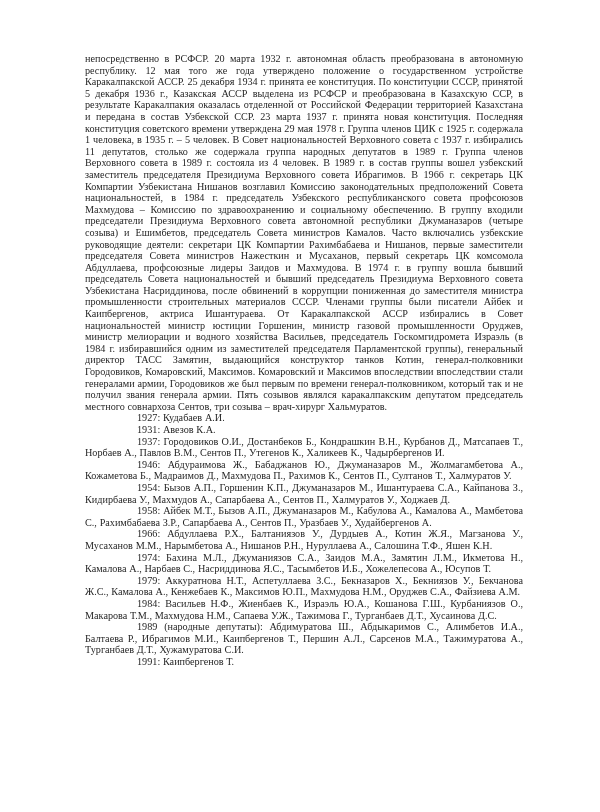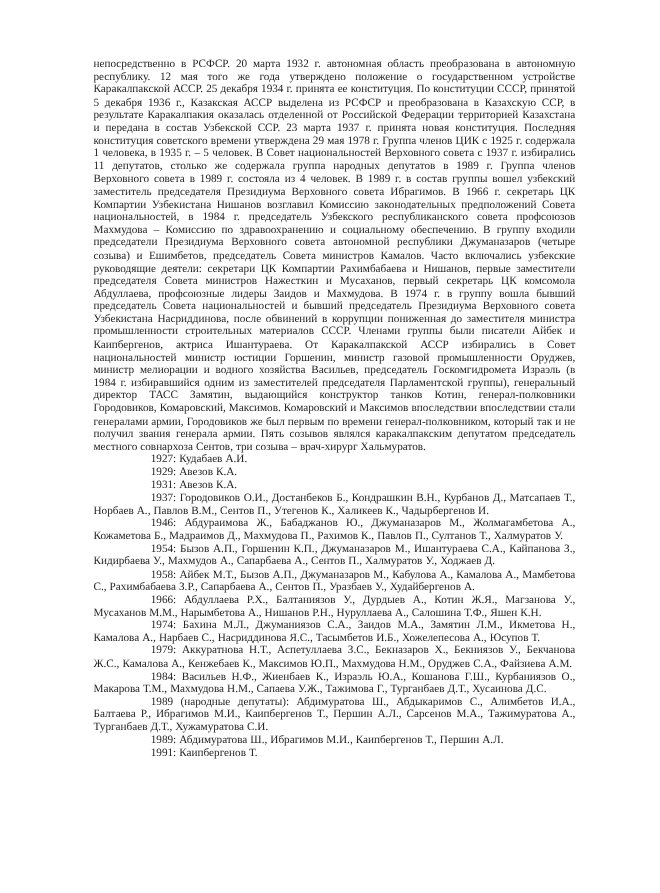--- a/index.html
+++ b/index.html
@@ -46,29 +46,27 @@
   }
 </style>
 </head>
 <body>
 
 <div class="page">
   <div class="text-column">
     <p class="para">непосредственно в РСФСР. 20 марта 1932 г. автономная область преобразована в автономную республику. 12 мая того же года утверждено положение о государственном устройстве Каракалпакской АССР. 25 декабря 1934 г. принята ее конституция. По конституции СССР, принятой 5 декабря 1936 г., Казакская АССР выделена из РСФСР и преобразована в Казахскую ССР, в результате Каракалпакия оказалась отделенной от Российской Федерации территорией Казахстана и передана в состав Узбекской ССР. 23 марта 1937 г. принята новая конституция. Последняя конституция советского времени утверждена 29 мая 1978 г. Группа членов ЦИК с 1925 г. содержала 1 человека, в 1935 г. – 5 человек. В Совет национальностей Верховного совета с 1937 г. избирались 11 депутатов, столько же содержала группа народных депутатов в 1989 г. Группа членов Верховного совета в 1989 г. состояла из 4 человек. В 1989 г. в состав группы вошел узбекский заместитель председателя Президиума Верховного совета Ибрагимов. В 1966 г. секретарь ЦК Компартии Узбекистана Нишанов возглавил Комиссию законодательных предположений Совета национальностей, в 1984 г. председатель Узбекского республиканского совета профсоюзов Махмудова – Комиссию по здравоохранению и социальному обеспечению. В группу входили председатели Президиума Верховного совета автономной республики Джуманазаров (четыре созыва) и Ешимбетов, председатель Совета министров Камалов. Часто включались узбекские руководящие деятели: секретари ЦК Компартии Рахимбабаева и Нишанов, первые заместители председателя Совета министров Нажесткин и Мусаханов, первый секретарь ЦК комсомола Абдуллаева, профсоюзные лидеры Заидов и Махмудова. В 1974 г. в группу вошла бывший председатель Совета национальностей и бывший председатель Президиума Верховного совета Узбекистана Насриддинова, после обвинений в коррупции пониженная до заместителя министра промышленности строительных материалов СССР. Членами группы были писатели Айбек и Каипбергенов, актриса Ишантураева. От Каракалпакской АССР избирались в Совет национальностей министр юстиции Горшенин, министр газовой промышленности Оруджев, министр мелиорации и водного хозяйства Васильев, председатель Госкомгидромета Израэль (в 1984 г. избиравшийся одним из заместителей председателя Парламентской группы), генеральный директор ТАСС Замятин, выдающийся конструктор танков Котин, генерал-полковники Городовиков, Комаровский, Максимов. Комаровский и Максимов впоследствии впоследствии стали генералами армии, Городовиков же был первым по времени генерал-полковником, который так и не получил звания генерала армии. Пять созывов являлся каракалпакским депутатом председатель местного совнархоза Сентов, три созыва – врач-хирург Хальмуратов.</p>
     <div id="entries">
         <div class="entry">1927: Кудабаев А.И.</div>
-        <div class="entry">1929: Авезов К.А.</div>
         <div class="entry">1931: Авезов К.А.</div>
         <div class="entry">1937: Городовиков О.И., Достанбеков Б., Кондрашкин В.Н., Курбанов Д., Матсапаев Т., Норбаев А., Павлов В.М., Сентов П., Утегенов К., Халикеев К., Чадырбергенов И.</div>
-        <div class="entry">1946: Абдураимова Ж., Бабаджанов Ю., Джуманазаров М., Жолмагамбетова А., Кожаметова Б., Мадраимов Д., Махмудова П., Рахимов К., Павлов П., Султанов Т., Халмуратов У.</div>
+        <div class="entry">1946: Абдураимова Ж., Бабаджанов Ю., Джуманазаров М., Жолмагамбетова А., Кожаметова Б., Мадраимов Д., Махмудова П., Рахимов К., Сентов П., Султанов Т., Халмуратов У.</div>
         <div class="entry">1954: Бызов А.П., Горшенин К.П., Джуманазаров М., Ишантураева С.А., Кайпанова З., Кидирбаева У., Махмудов А., Сапарбаева А., Сентов П., Халмуратов У., Ходжаев Д.</div>
         <div class="entry">1958: Айбек М.Т., Бызов А.П., Джуманазаров М., Кабулова А., Камалова А., Мамбетова С., Рахимбабаева З.Р., Сапарбаева А., Сентов П., Уразбаев У., Худайбергенов А.</div>
         <div class="entry">1966: Абдуллаева Р.Х., Балтаниязов У., Дурдыев А., Котин Ж.Я., Магзанова У., Мусаханов М.М., Нарымбетова А., Нишанов Р.Н., Нуруллаева А., Салошина Т.Ф., Яшен К.Н.</div>
         <div class="entry">1974: Бахина М.Л., Джуманиязов С.А., Заидов М.А., Замятин Л.М., Икметова Н., Камалова А., Нарбаев С., Насриддинова Я.С., Тасымбетов И.Б., Хожелепесова А., Юсупов Т.</div>
         <div class="entry">1979: Аккуратнова Н.Т., Аспетуллаева З.С., Бекназаров Х., Бекниязов У., Бекчанова Ж.С., Камалова А., Кенжебаев К., Максимов Ю.П., Махмудова Н.М., Оруджев С.А., Файзиева А.М.</div>
         <div class="entry">1984: Васильев Н.Ф., Жиенбаев К., Израэль Ю.А., Кошанова Г.Ш., Курбаниязов О., Макарова Т.М., Махмудова Н.М., Сапаева У.Ж., Тажимова Г., Турганбаев Д.Т., Хусаинова Д.С.</div>
         <div class="entry">1989 (народные депутаты): Абдимуратова Ш., Абдыкаримов С., Алимбетов И.А., Балтаева Р., Ибрагимов М.И., Каипбергенов Т., Першин А.Л., Сарсенов М.А., Тажимуратова А., Турганбаев Д.Т., Хужамуратова С.И.</div>
-        <div class="entry">1989: Абдимуратова Ш., Ибрагимов М.И., Каипбергенов Т., Першин А.Л.</div>
         <div class="entry">1991: Каипбергенов Т.</div>
       </div>
   </div>
   <div class="page-number">194</div>
 </div>
 
 </body></html>

